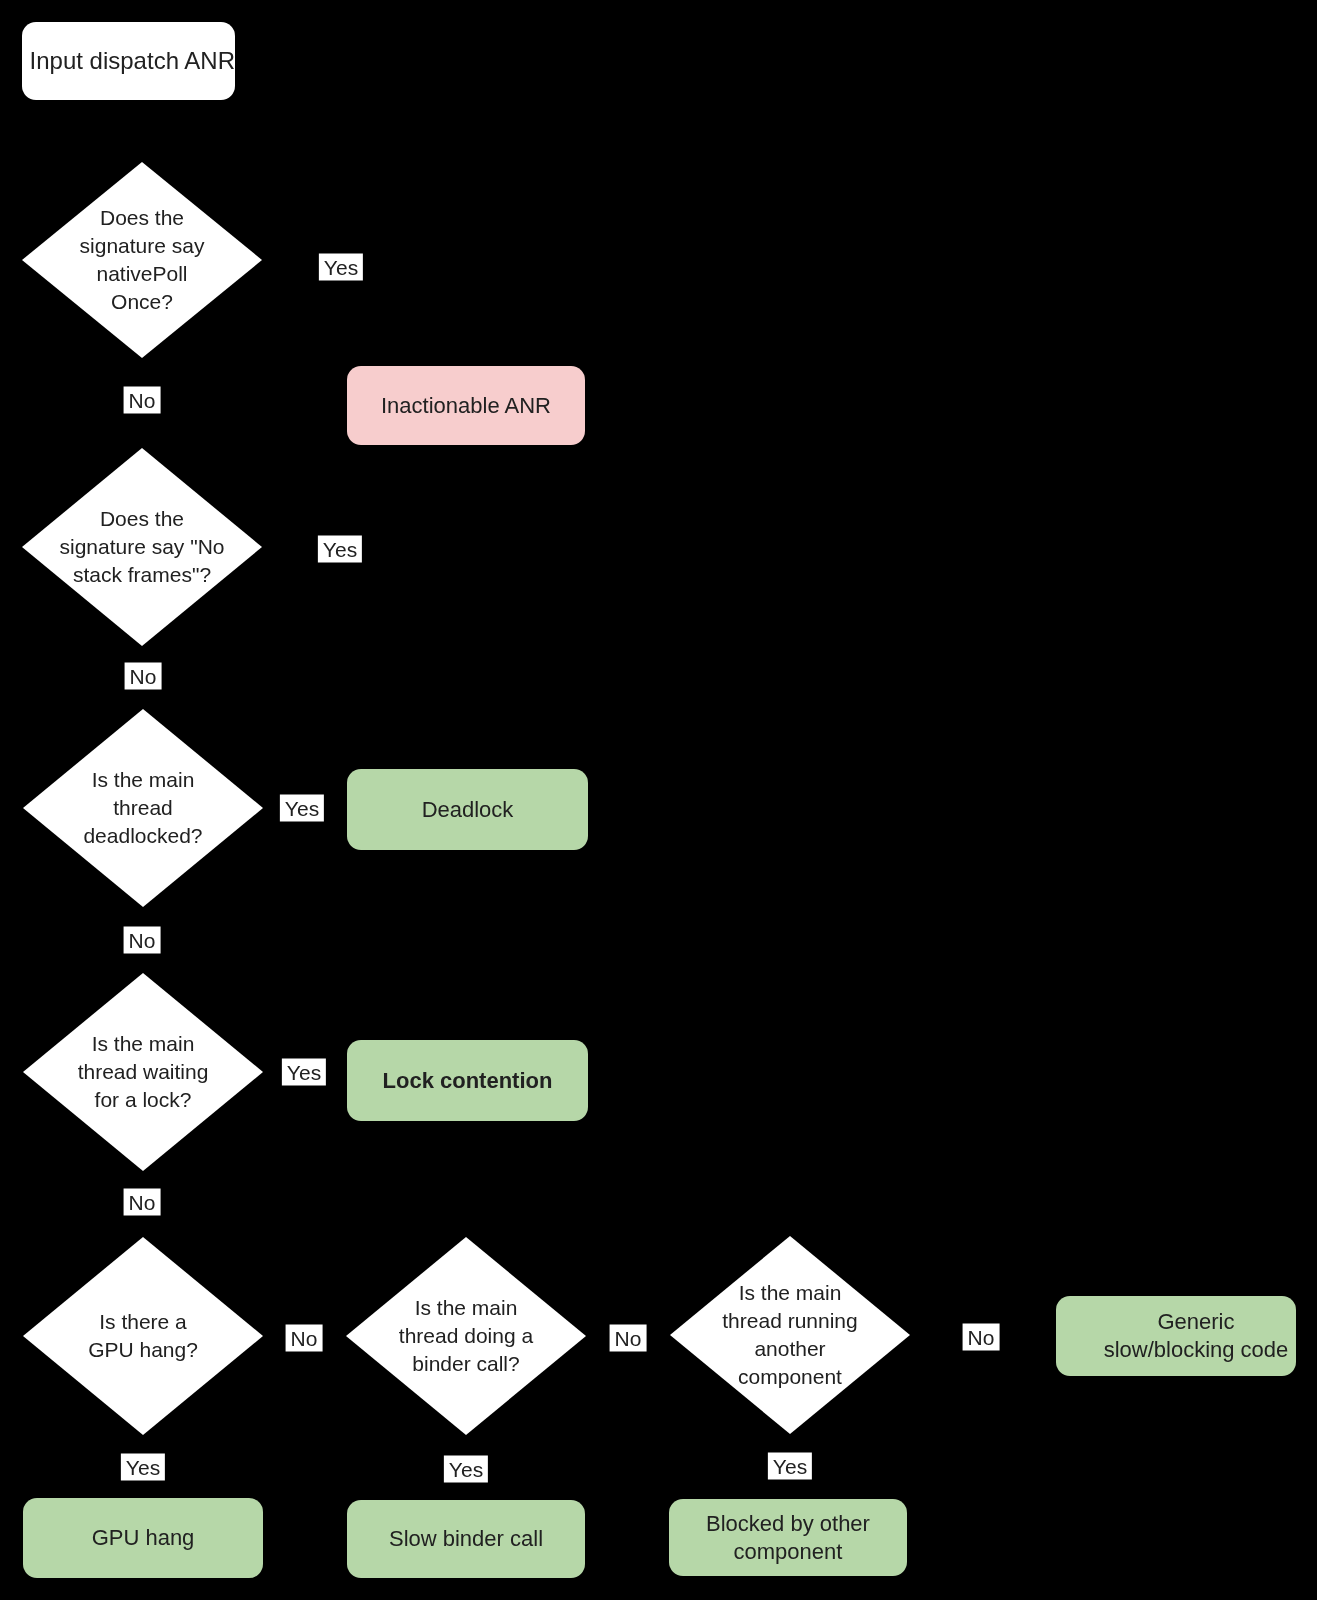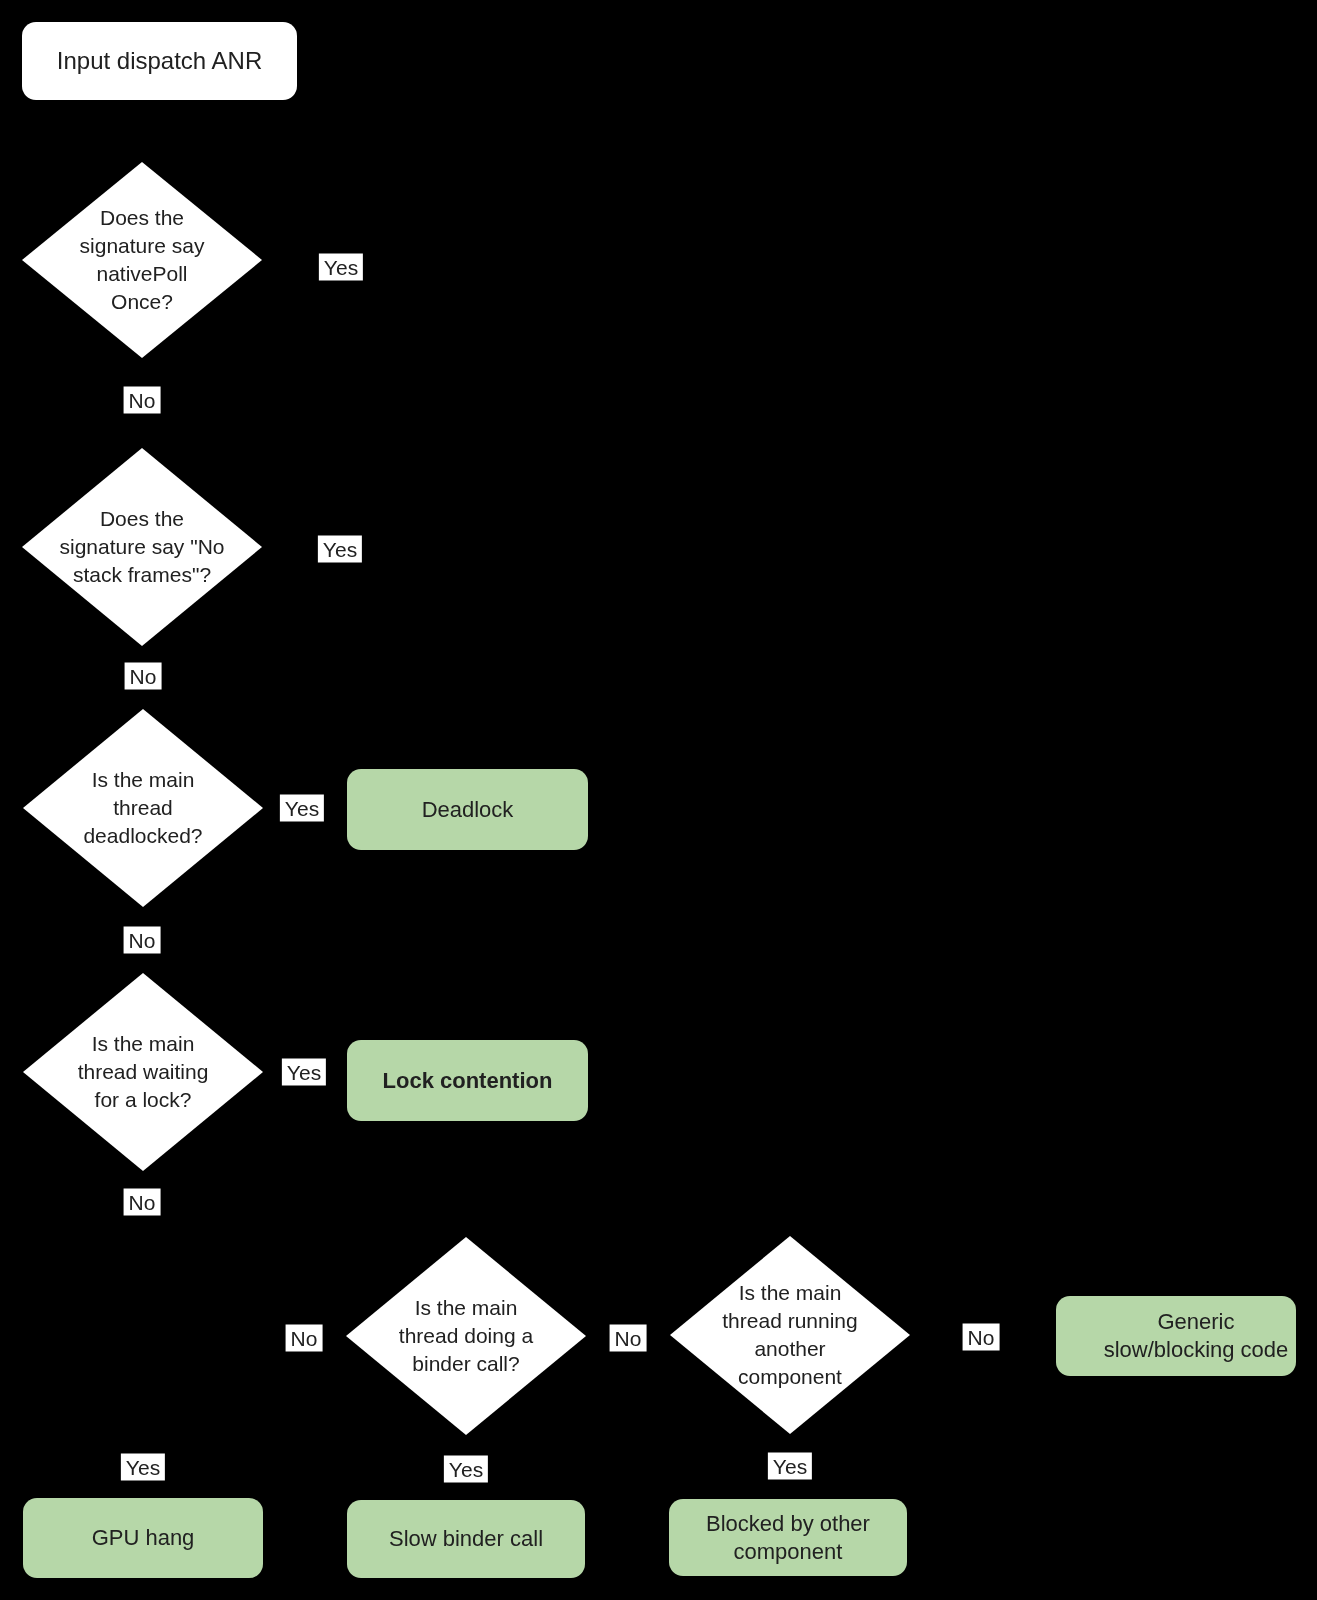--- a/index.html
+++ b/index.html
@@ -47,21 +47,21 @@
     transform: translate(-50%, -50%);
     background: var(--node-fill, #fff);
     color: var(--text, #212121);
     font-size: 21px;
     line-height: 25px;
     padding: 1px 5px;
     white-space: nowrap;
   }
 
   
-  .n-start        { left: 22px;   top: 22px;   width: 275px; height: 78px; }
+  .n-start        { left: 22px;   top: 22px;   width: 213px; height: 78px; justify-content: flex-end; }
   .n-d1           { left: 22px;   top: 162px;  width: 240px; height: 196px; }
   .n-inactionable { left: 347px;  top: 366px;  width: 238px; height: 79px; }
   .n-d2           { left: 22px;   top: 448px;  width: 240px; height: 198px; }
   .n-d3           { left: 23px;   top: 709px;  width: 240px; height: 198px; }
   .n-deadlock     { left: 347px;  top: 769px;  width: 241px; height: 81px; }
   .n-d4           { left: 23px;   top: 973px;  width: 240px; height: 198px; }
   .n-lock         { left: 347px;  top: 1040px; width: 241px; height: 81px; font-weight: bold; }
   .n-d5           { left: 23px;   top: 1237px; width: 240px; height: 198px; }
   .n-d6           { left: 346px;  top: 1237px; width: 240px; height: 198px; }
   .n-d7           { left: 670px;  top: 1236px; width: 240px; height: 198px; }
@@ -112,34 +112,41 @@
 thread
 deadlocked?</span>
   </div>
 
   <div class="node diamond n-d4">
     <span>Is the main
 thread waiting
 for a lock?</span>
   </div>
 
+  <div class="node diamond n-d5">
+    <span>Is there a
+GPU hang?</span>
+  </div>
 
   <div class="node diamond n-d6">
     <span>Is the main
 thread doing a
 binder call?</span>
   </div>
 
   <div class="node diamond n-d7">
     <span>Is the main
 thread running
 another
 component</span>
   </div>
 
+  <div class="node rect outcome-red n-inactionable">
+    <span>Inactionable ANR</span>
+  </div>
 
   <div class="node rect outcome-green n-deadlock">
     <span>Deadlock</span>
   </div>
 
   <div class="node rect outcome-green n-lock">
     <span>Lock contention</span>
   </div>
 
   <div class="node rect outcome-green n-generic">

